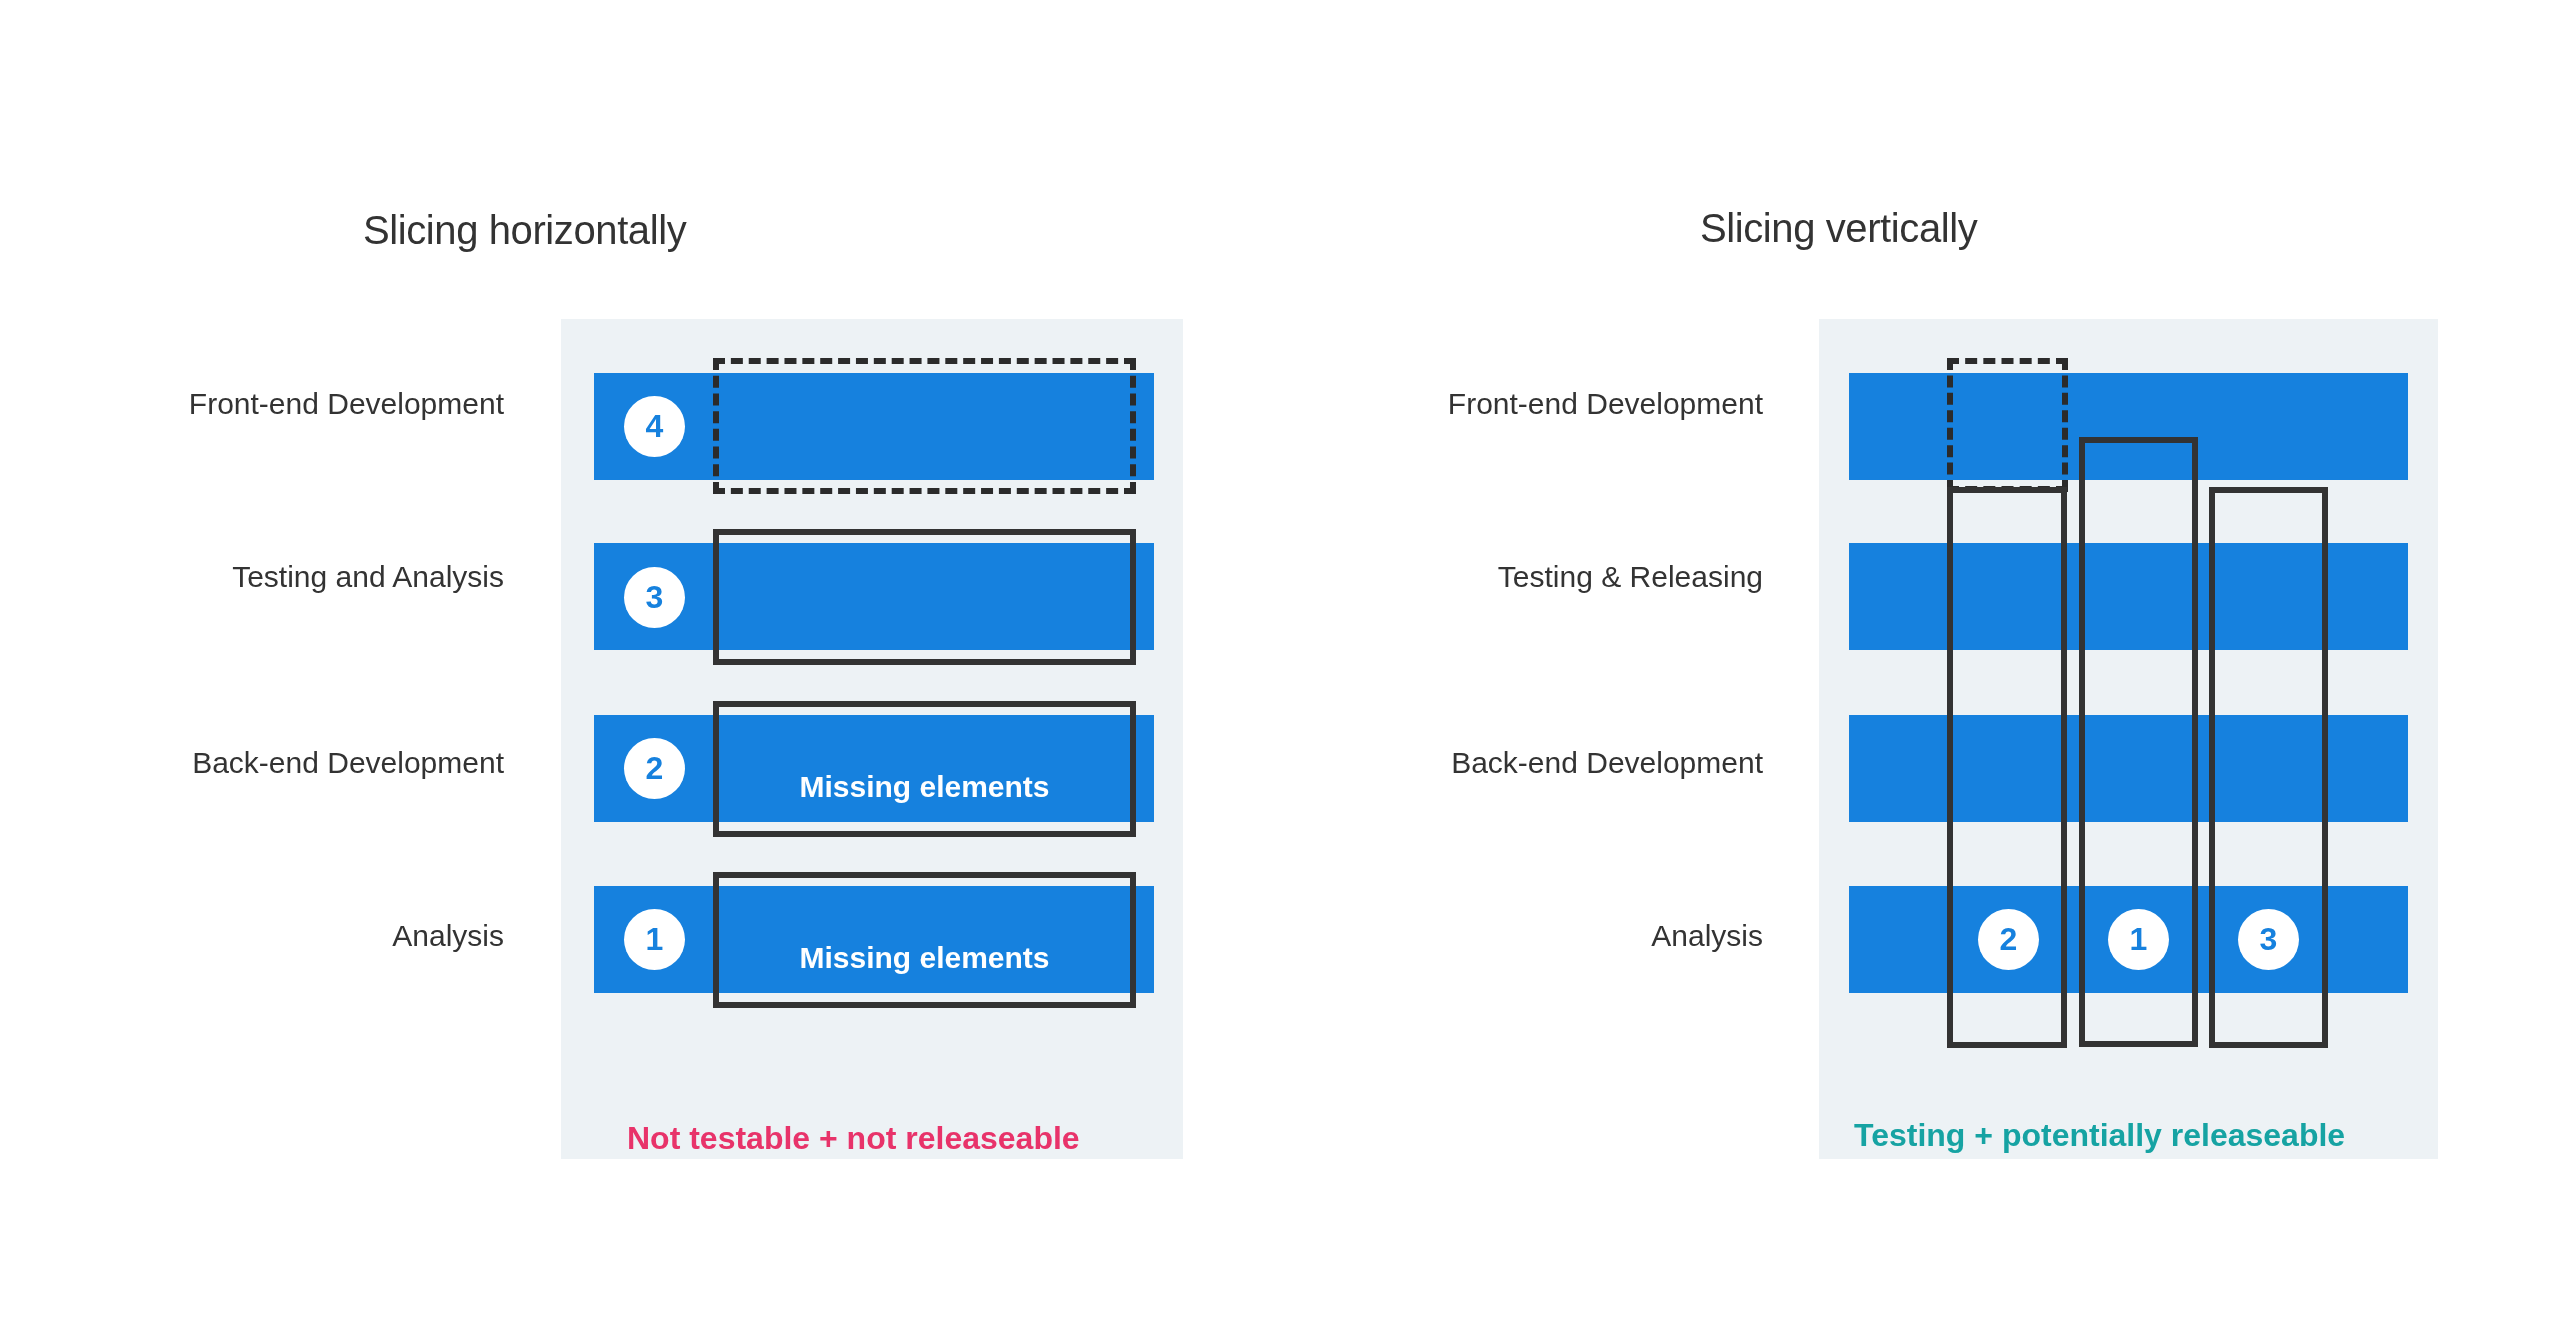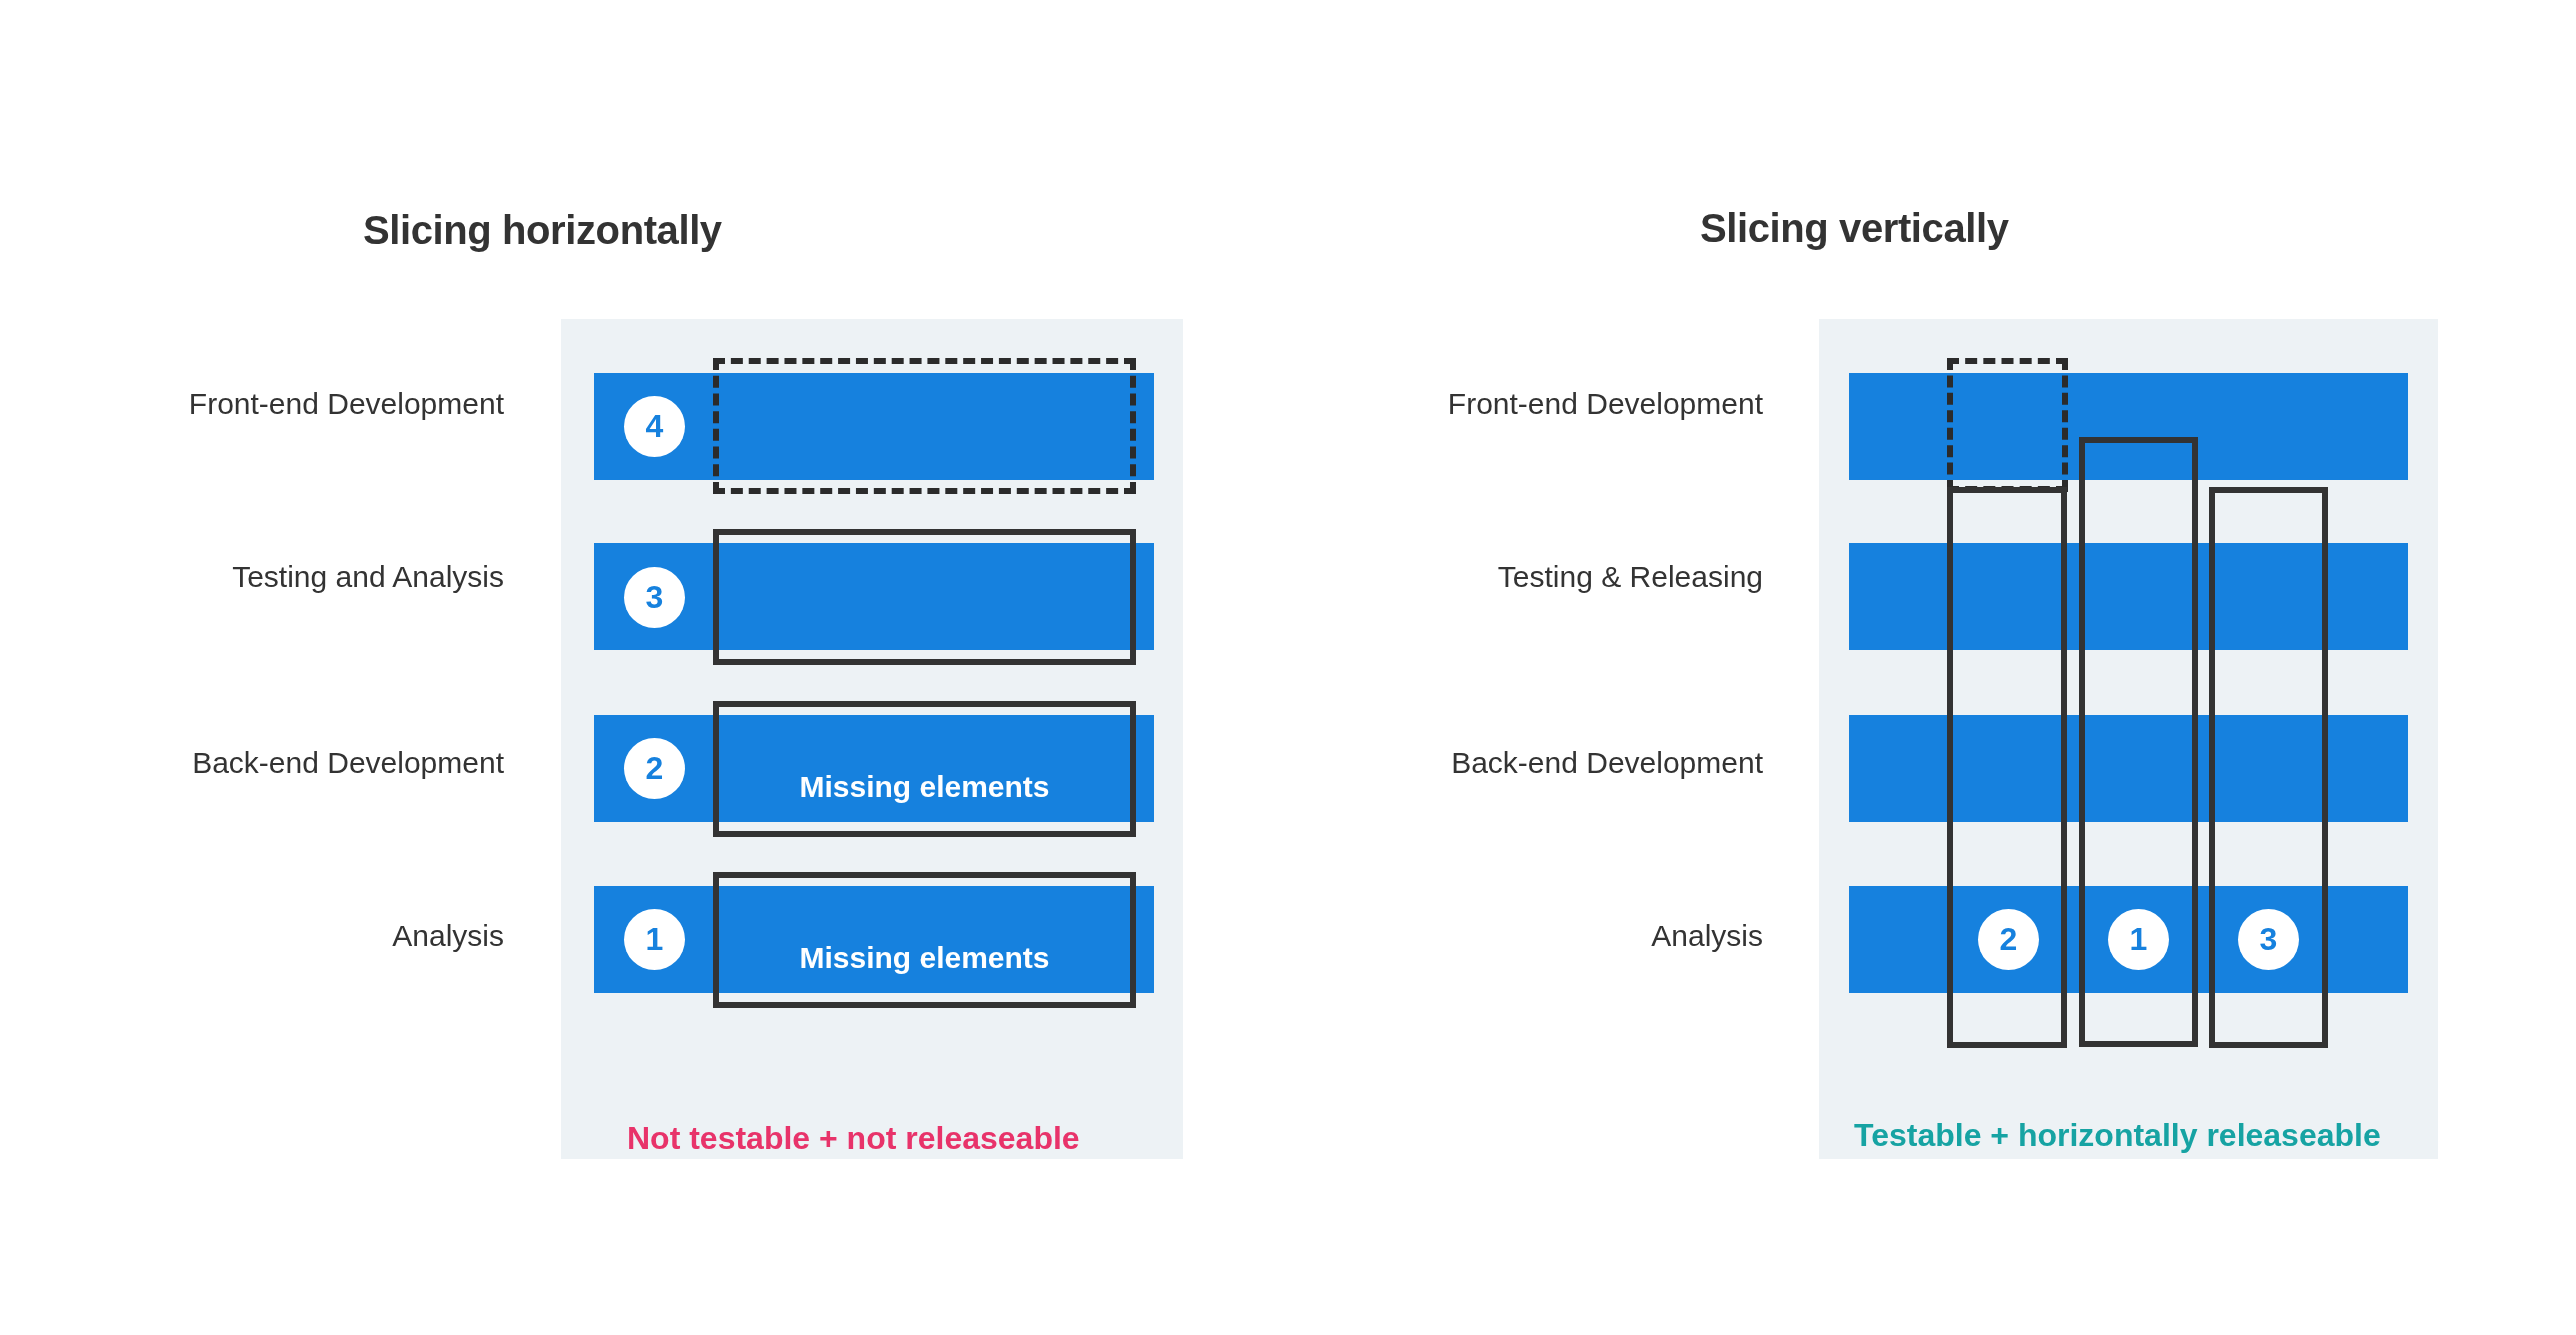--- a/index.html
+++ b/index.html
@@ -1,20 +1,20 @@
 <!DOCTYPE html>
 <html style="font-size:11.3px"><head>
 <meta charset="utf-8">
 <style>
   html,body{margin:0;padding:0;background:#ffffff;}
   body{width:2576px;height:1336px;position:relative;overflow:hidden;
        font-family:"Liberation Sans", sans-serif;}
 
   .panel-title{
-    position:absolute;font-weight:bold;color:#333333;
+    position:absolute;font-weight:normal;color:#333333;
     font-size:40px;letter-spacing:-0.4px;white-space:nowrap;
   }
   #title-left{left:363px;top:208px;}
   #title-right{left:1655px;top:206px;margin-left:45px;}
 
   .board{position:absolute;background:#EDF2F5;}
   #board-left{left:561px;top:319px;width:622px;height:840px;}
   #board-right{left:1819px;top:319px;width:619px;height:840px;}
 
   .row-label{
@@ -95,14 +95,14 @@
 
 <div class="overlay-rect ov-dashed" style="left:1947px;top:358px;width:121px;height:134px;"></div>
 <div class="overlay-rect ov-solid" style="left:1947px;top:487px;width:120px;height:561px;"></div>
 <div class="overlay-rect ov-solid" style="left:2079px;top:437px;width:119px;height:610px;"></div>
 <div class="overlay-rect ov-solid" style="left:2209px;top:487px;width:119px;height:561px;"></div>
 
 <div class="badge" style="left:1978px;top:909px;">2</div>
 <div class="badge" style="left:2108px;top:909px;">1</div>
 <div class="badge" style="left:2238px;top:909px;">3</div>
 
-<div class="caption" id="caption-right">Testable + horizontally releaseable</div>
+<div class="caption" id="caption-right">Testing + potentially releaseable</div>
 
 
 </body></html>

